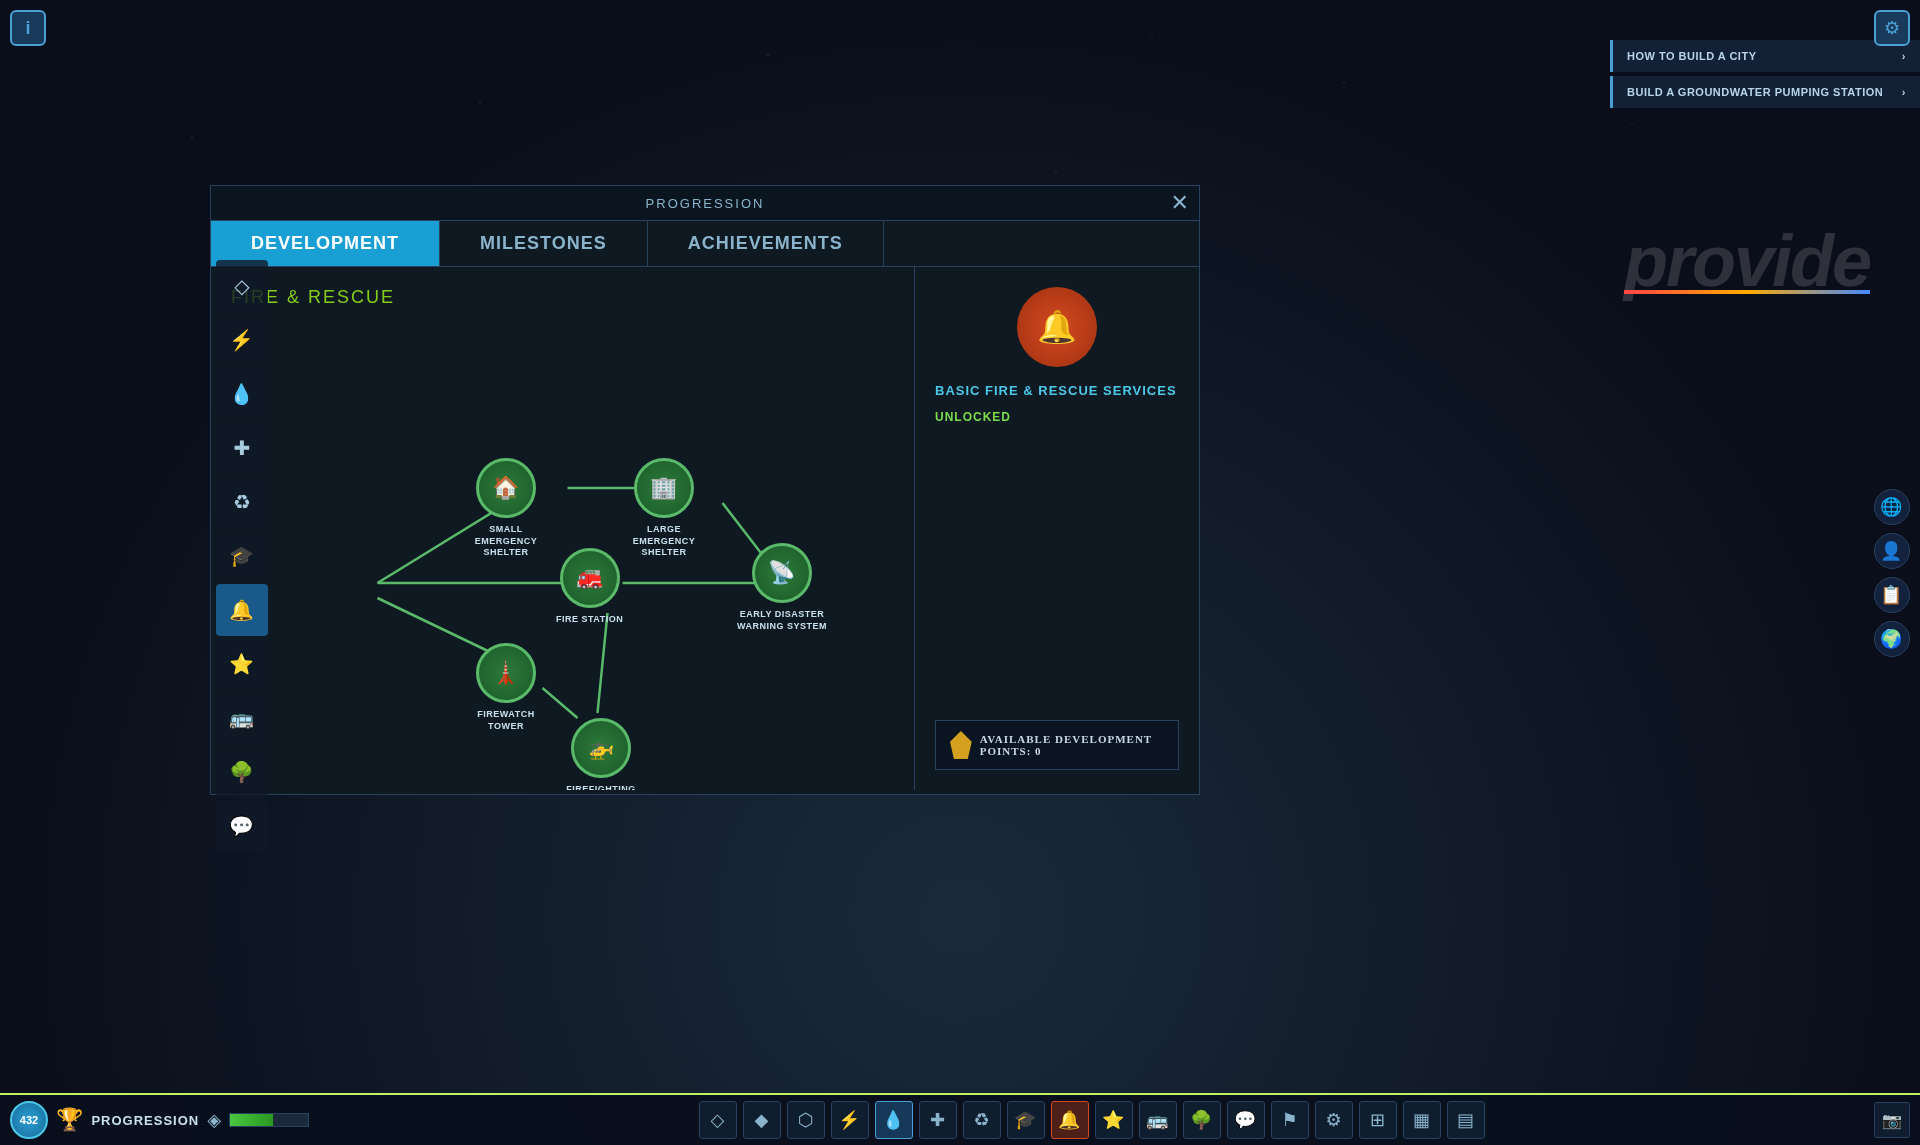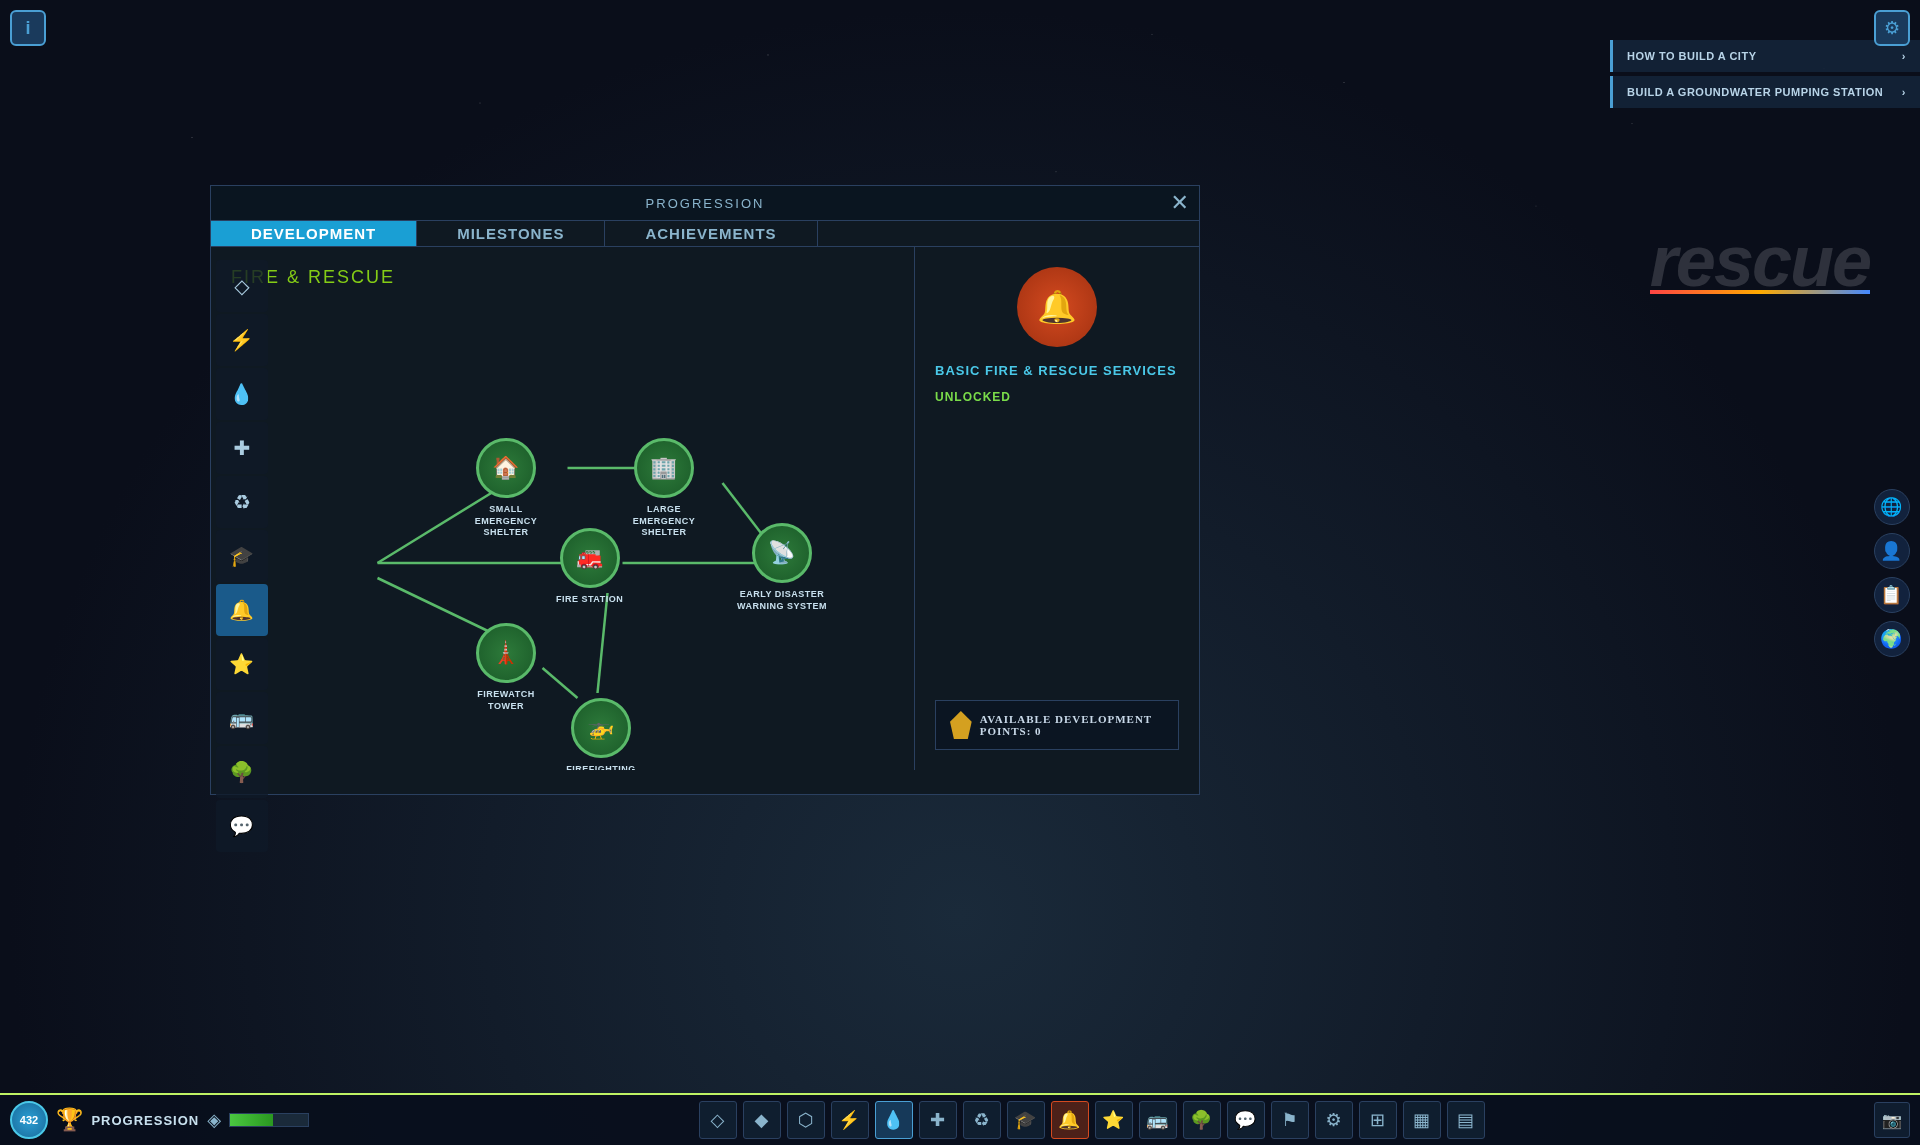--- a/index.html
+++ b/index.html
@@ -139,22 +139,22 @@
       letter-spacing: 2px;
       text-transform: uppercase;
     }
 
     .dialog-tabs {
       display: flex;
       border-bottom: 1px solid #2a4060;
     }
 
     .dialog-tab {
-      padding: 4px 40px;
-      font-size: 15px;
+      padding: 12px 40px;
+      font-size: 18px;
       font-weight: bold;
       letter-spacing: 1px;
       text-transform: uppercase;
       cursor: pointer;
       color: #8ab4cc;
       background: transparent;
       border: none;
       border-right: 1px solid #2a4060;
     }
 
@@ -682,21 +682,21 @@
           <div class="dev-points-icon"></div>
           <span class="dev-points-text">AVAILABLE DEVELOPMENT POINTS: 0</span>
         </div>
       </div>
     </div>
 
   </div>
 </div>
 
 <div class="watermark">
-  <div class="watermark-text">rescue</div>
+  <div class="watermark-text">provide</div>
   <div class="watermark-accent"></div>
 </div>
 
 <div class="right-side-btns">
   <div class="side-btn">🌐</div>
   <div class="side-btn">👤</div>
   <div class="side-btn">📋</div>
   <div class="side-btn">🌍</div>
 </div>
 

